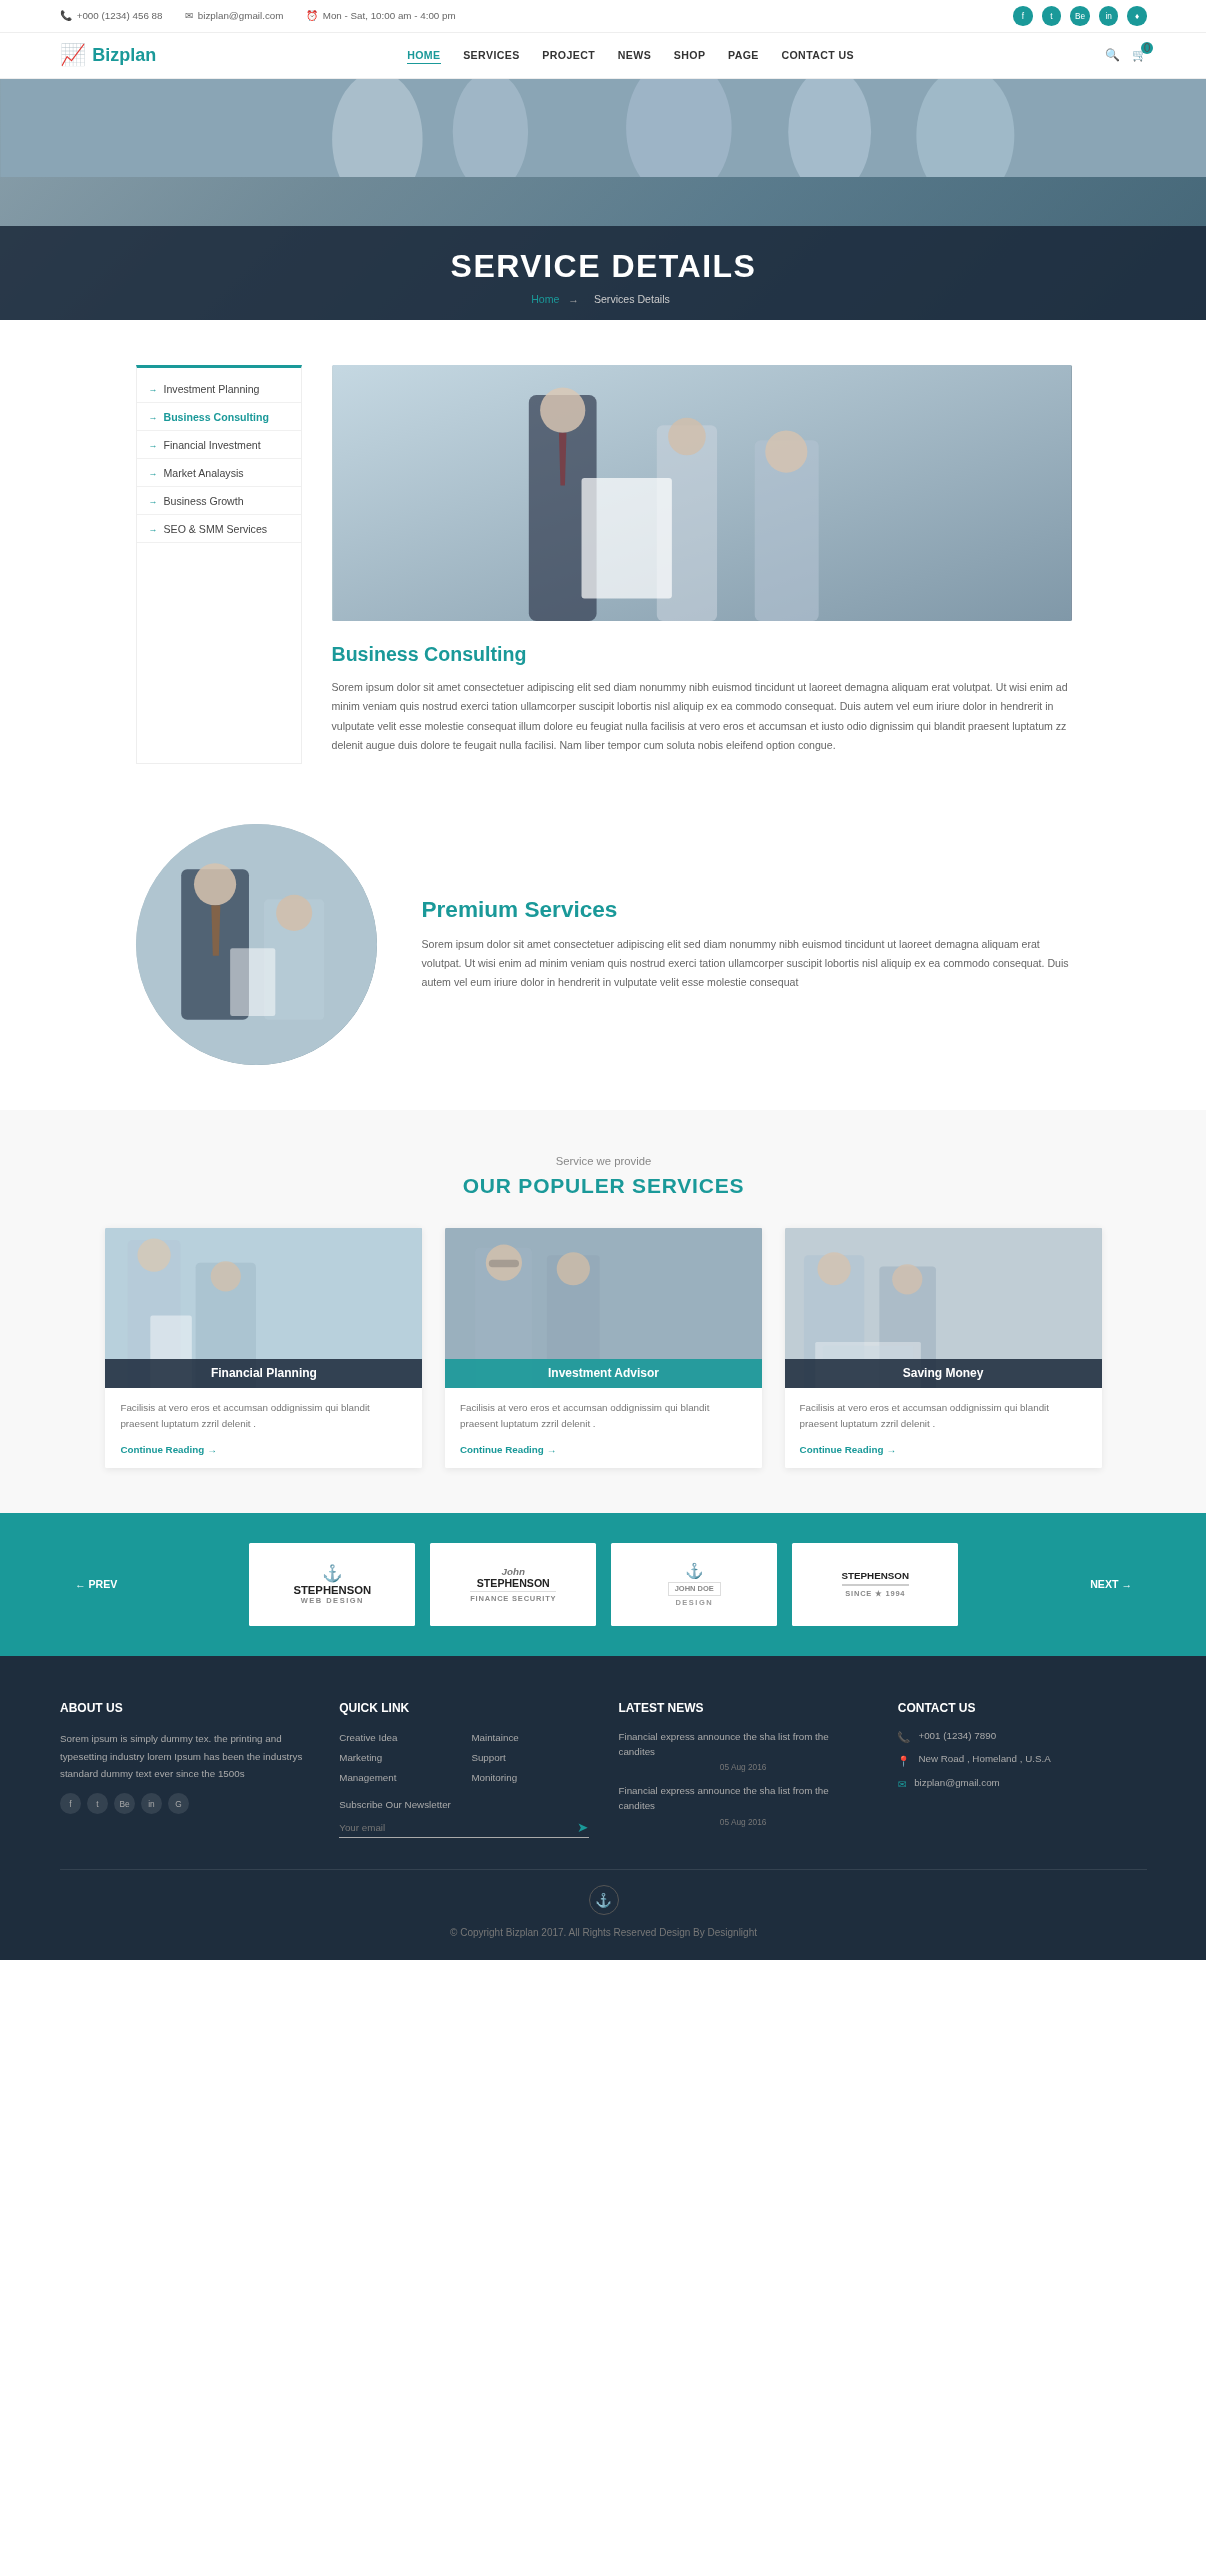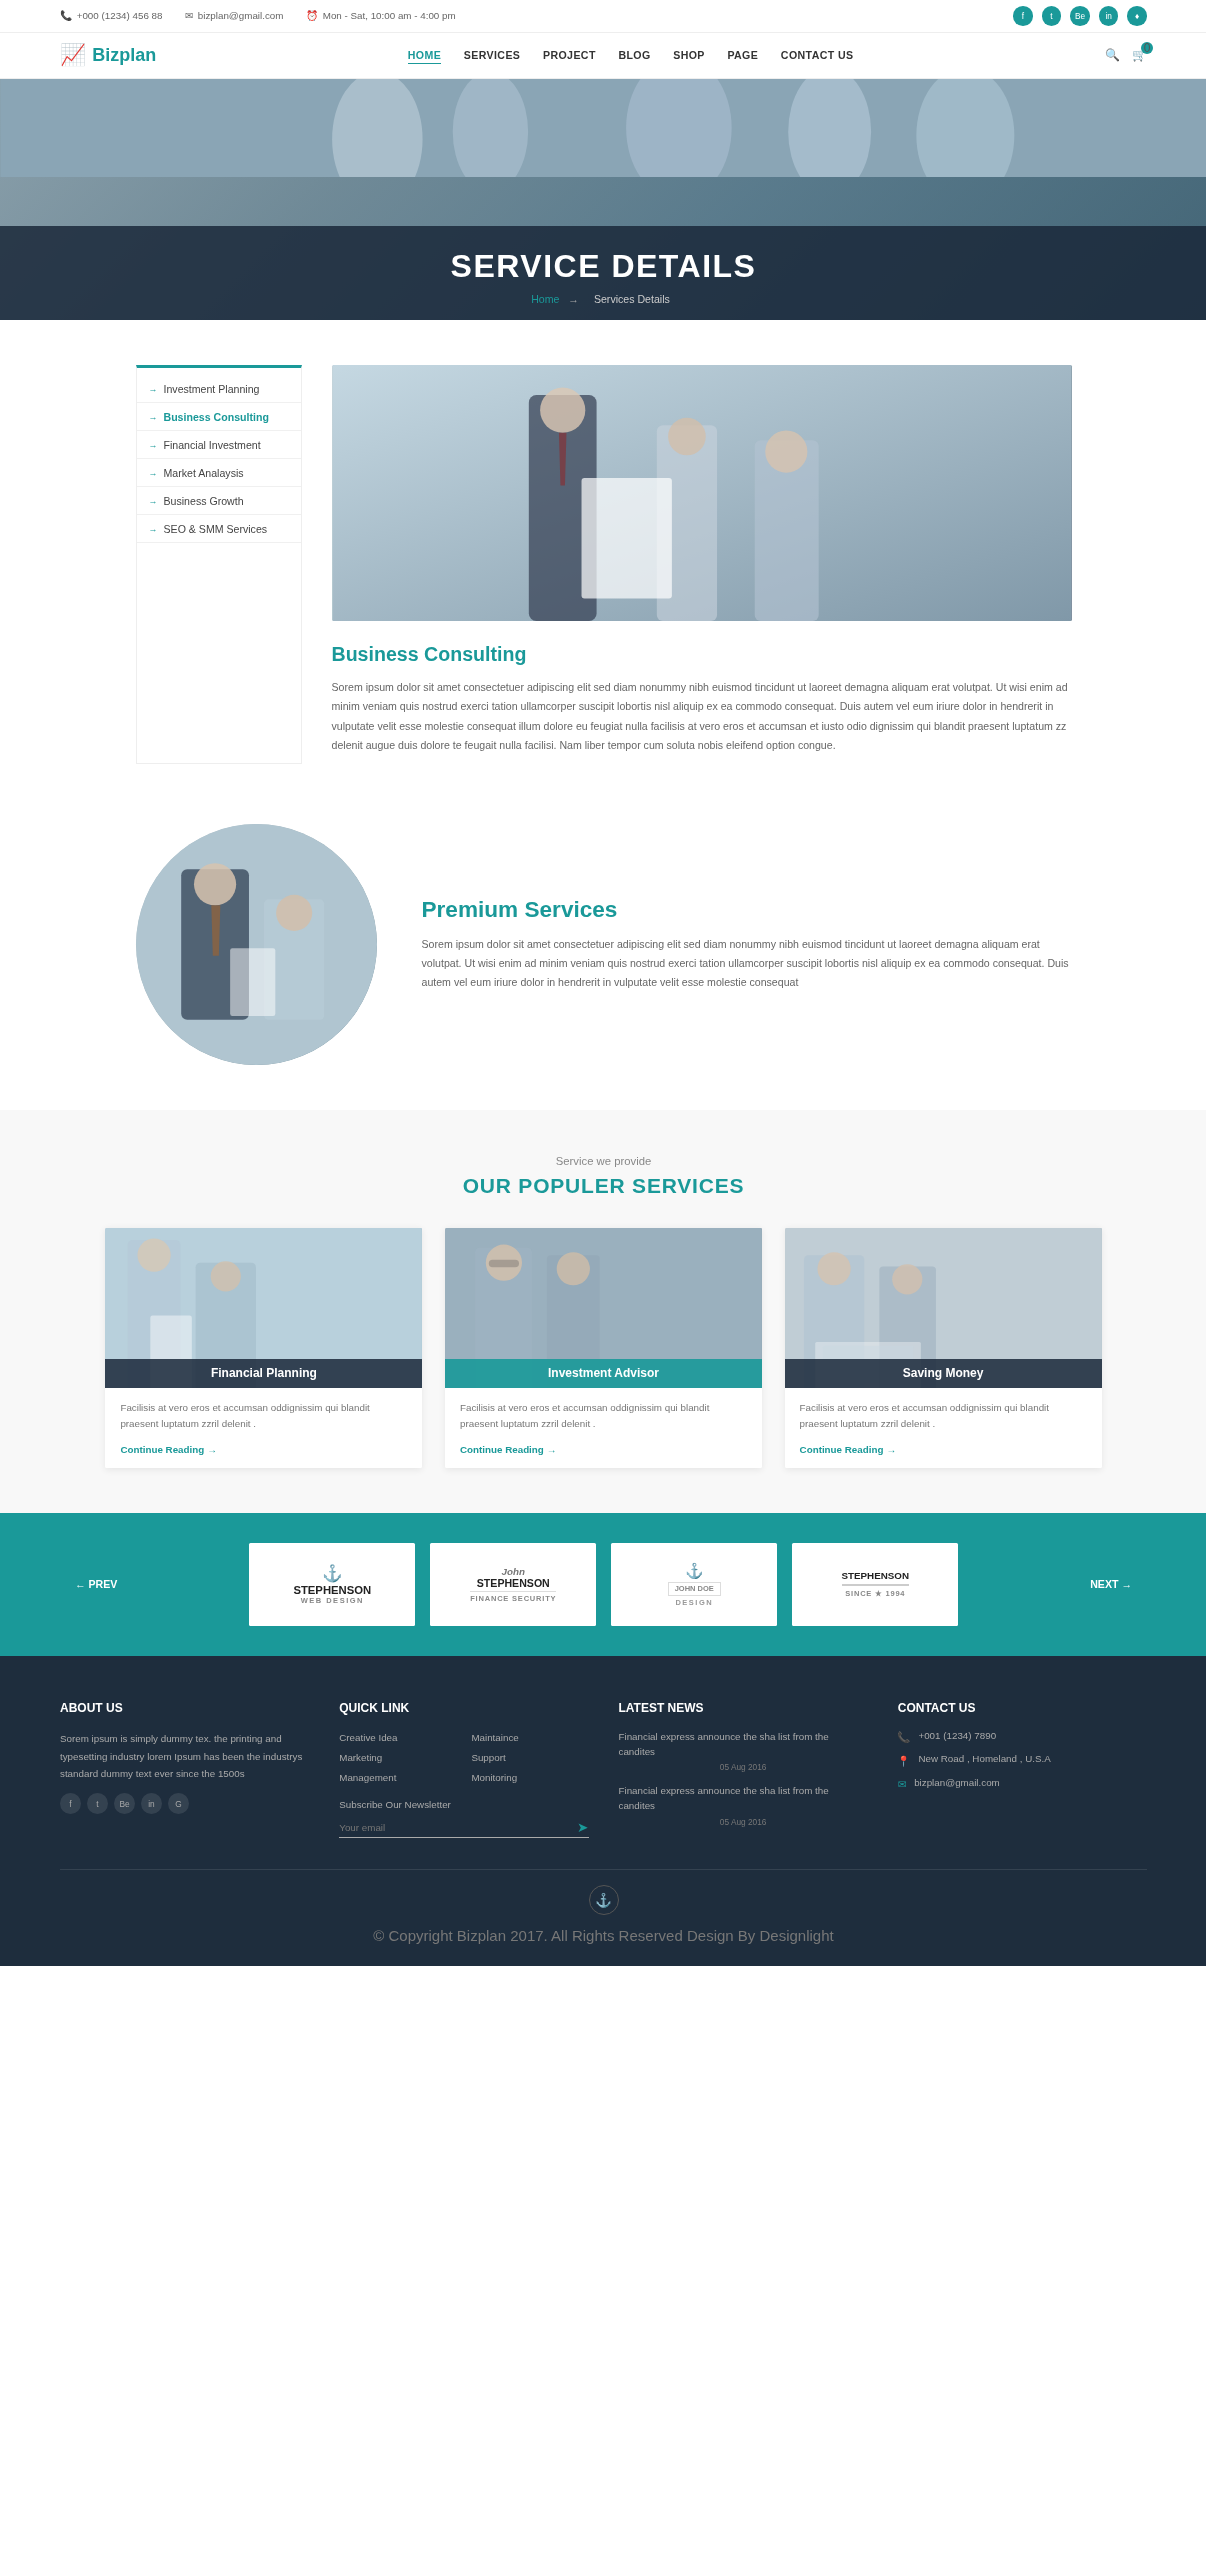--- a/index.html
+++ b/index.html
@@ -280,21 +280,21 @@
     .news-item a { color: #aaa; font-size: 9.8px; text-decoration: none; line-height: 1.5; display: block; }
     .news-item .date { font-size: 8.3px; color: #777; margin-top: 3px; text-align: center; }
     .contact-item { display: flex; align-items: flex-start; gap: 7.5px; margin-bottom: 9px; font-size: 9.8px; }
     .contact-icon { color: #1a9999; font-size: 10.6px; margin-top: 1.5px; }
     .footer-bottom {
       border-top: 0.8px solid rgba(255,255,255,0.1);
       padding-top: 15px;
       text-align: center;
       position: relative;
     }
-    .footer-bottom p { font-size: 15px; color: #777; }
+    .footer-bottom p { font-size: 10px; color: #777; }
     .footer-anchor {
       width: 30px; height: 30px;
       border: 1.5px solid #555;
       border-radius: 50%;
       display: flex; align-items: center; justify-content: center;
       margin: 0 auto 12px;
       color: #aaa;
       font-size: 13.6px;
     }
 
@@ -330,21 +330,21 @@
 
 <nav class="navbar">
   <div class="logo">
     <span class="logo-icon">📈</span>
     <span>Bizplan</span>
   </div>
   <ul class="nav-links">
     <li><a class="active">HOME</a></li>
     <li><a>SERVICES</a></li>
     <li><a>PROJECT</a></li>
-    <li><a>BLOG</a></li>
+    <li><a>NEWS</a></li>
     <li><a>SHOP</a></li>
     <li><a>PAGE</a></li>
     <li><a>CONTACT US</a></li>
   </ul>
   <div class="nav-icons">
     <span>🔍</span>
     <span class="cart-badge">
       🛒
       <span class="badge">0</span>
     </span>

